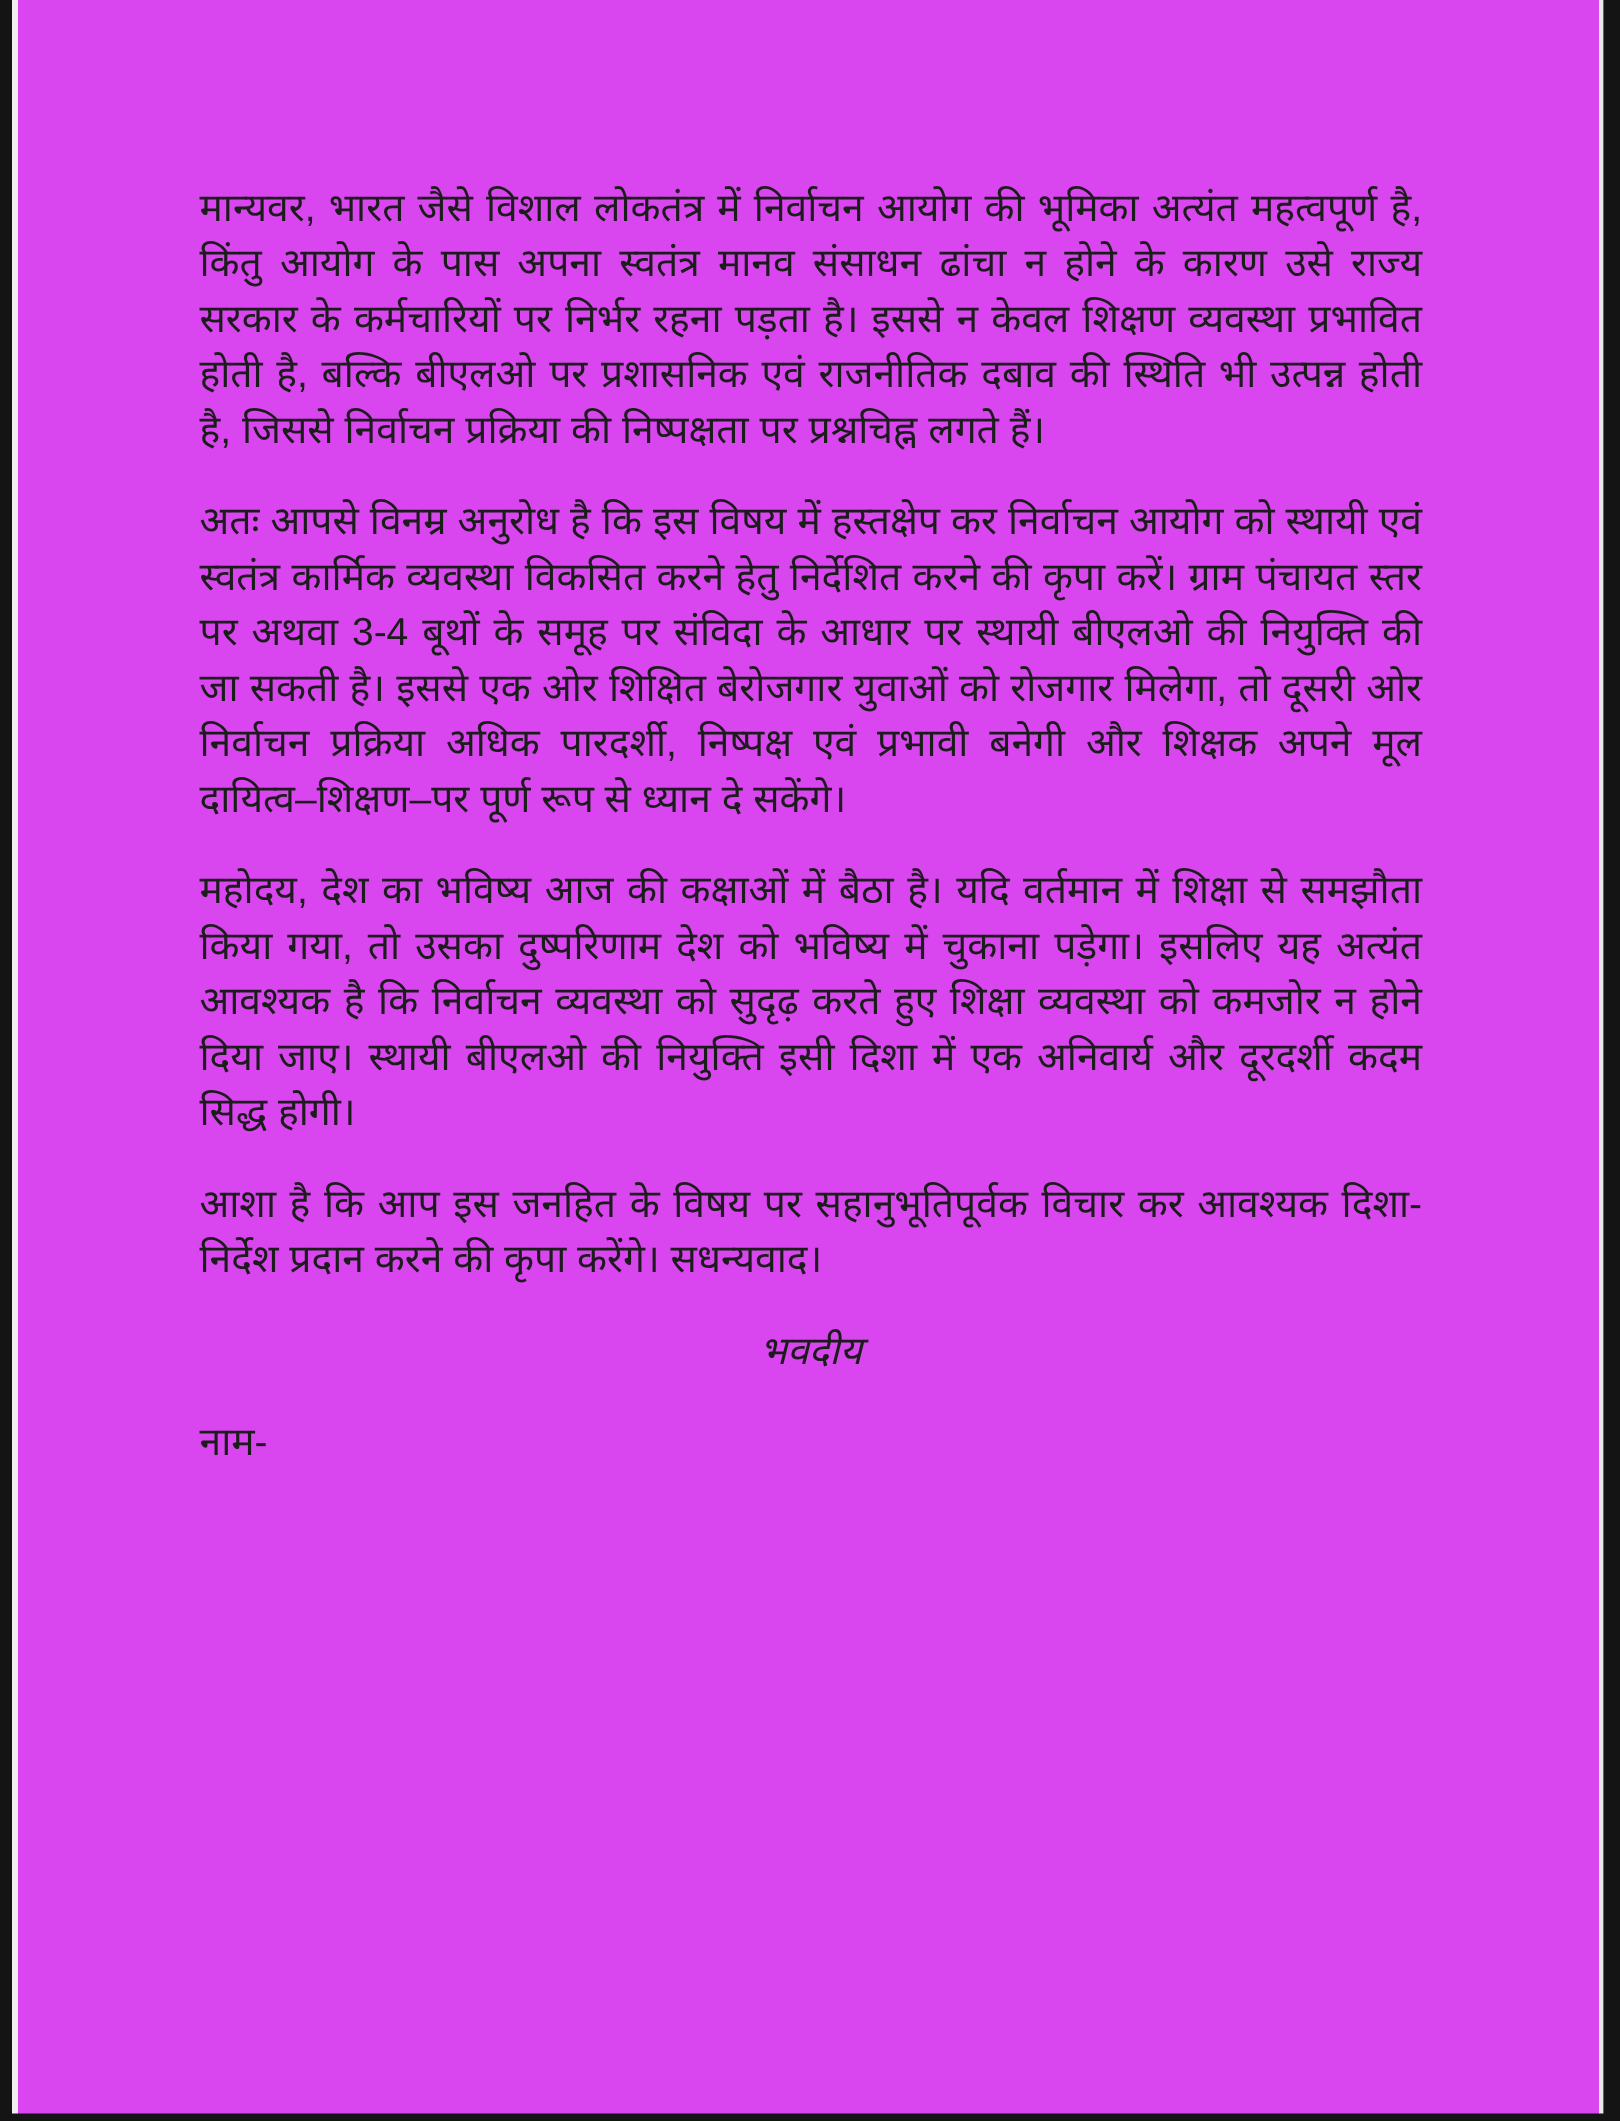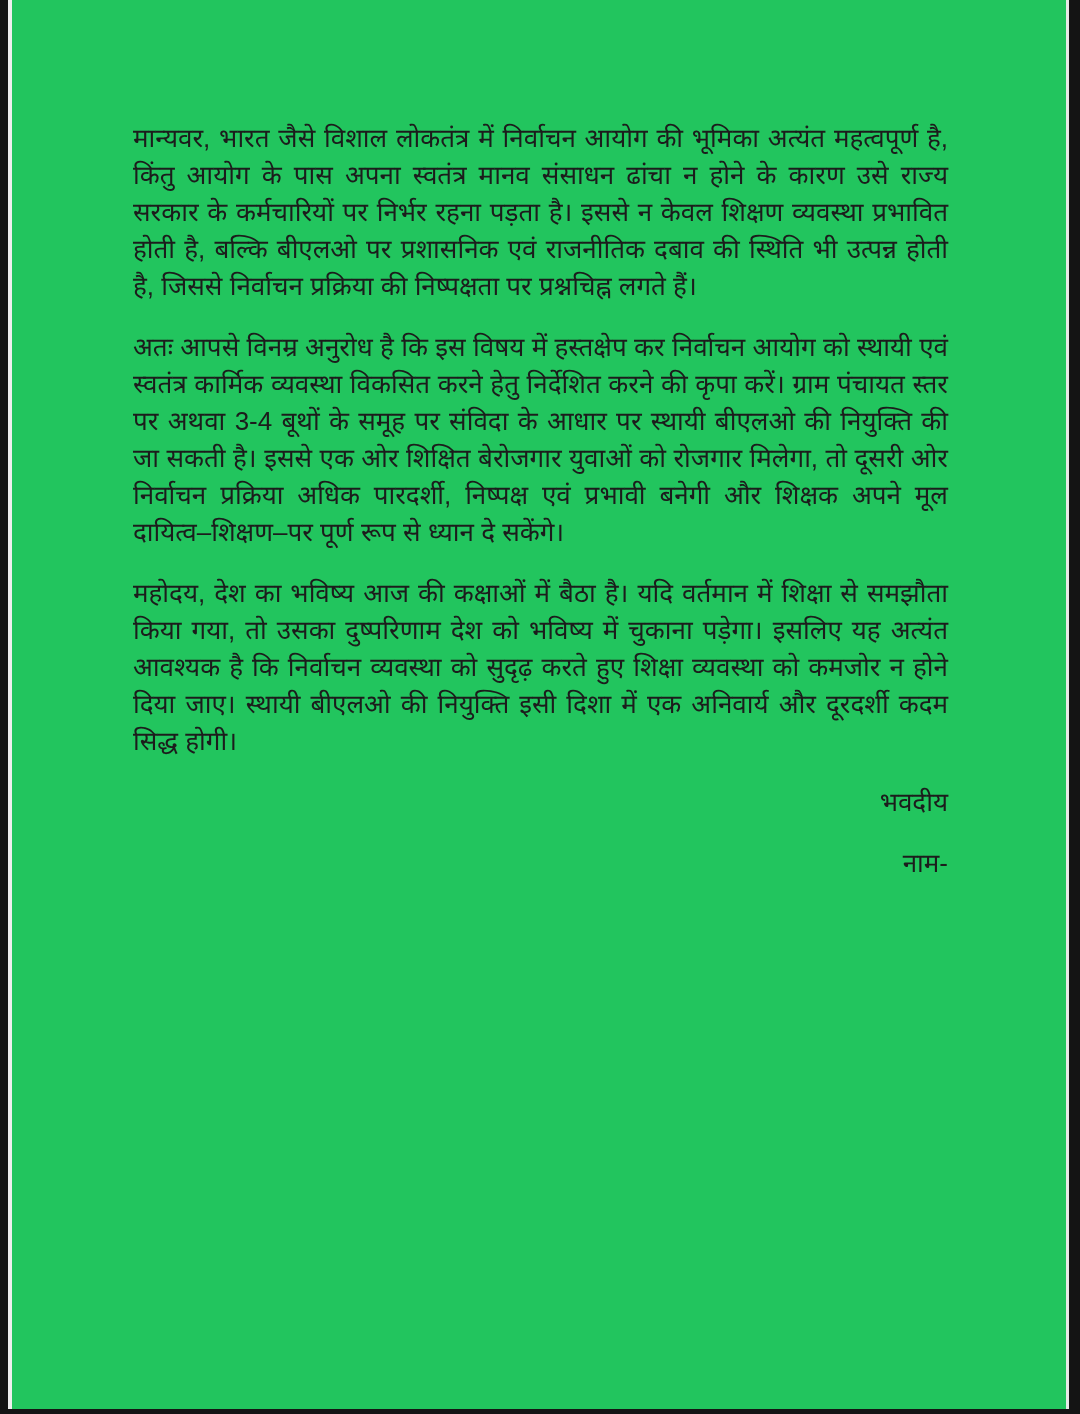--- a/index.html
+++ b/index.html
@@ -4,21 +4,21 @@
 <style>
   html, body {
     margin: 0;
     padding: 0;
     background: #ffffff;
   }
   .page {
     position: relative;
     width: 1080px;
     height: 1414px;
-    background: #22c55e;
+    background: #d946ef;
     overflow: hidden;
     font-family: "Liberation Sans", sans-serif;
   }
   
   .edge-left {
     position: absolute;
     left: 0; top: 0;
     width: 8px; height: 100%;
     background: #141414;
   }
@@ -55,41 +55,43 @@
     color: #1c1c1c;
     font-size: 26px;
     line-height: 37px;
     text-align: justify;
   }
   .letter-body p {
     margin: 0 0 24px 0;
   }
   .closing {
     margin-top: 72px;
-    text-align: right;
+    text-align: center;
+    font-style: italic;
   }
   .sig-line {
     margin-top: 26px;
-    text-align: right;
+    text-align: left;
   }
 </style>
 </head>
 <body>
 
 <div class="page">
 
   <div class="edge-left"></div>
   <div class="edge-left-shadow"></div>
   <div class="edge-right-shadow"></div>
   <div class="edge-right"></div>
   <div class="edge-bottom"></div>
 
   <div class="letter-body">
     <p>मान्यवर, भारत जैसे विशाल लोकतंत्र में निर्वाचन आयोग की भूमिका अत्यंत महत्वपूर्ण है, किंतु आयोग के पास अपना स्वतंत्र मानव संसाधन ढांचा न होने के कारण उसे राज्य सरकार के कर्मचारियों पर निर्भर रहना पड़ता है। इससे न केवल शिक्षण व्यवस्था प्रभावित होती है, बल्कि बीएलओ पर प्रशासनिक एवं राजनीतिक दबाव की स्थिति भी उत्पन्न होती है, जिससे निर्वाचन प्रक्रिया की निष्पक्षता पर प्रश्नचिह्न लगते हैं।</p>
     <p>अतः आपसे विनम्र अनुरोध है कि इस विषय में हस्तक्षेप कर निर्वाचन आयोग को स्थायी एवं स्वतंत्र कार्मिक व्यवस्था विकसित करने हेतु निर्देशित करने की कृपा करें। ग्राम पंचायत स्तर पर अथवा 3-4 बूथों के समूह पर संविदा के आधार पर स्थायी बीएलओ की नियुक्ति की जा सकती है। इससे एक ओर शिक्षित बेरोजगार युवाओं को रोजगार मिलेगा, तो दूसरी ओर निर्वाचन प्रक्रिया अधिक पारदर्शी, निष्पक्ष एवं प्रभावी बनेगी और शिक्षक अपने मूल दायित्व–शिक्षण–पर पूर्ण रूप से ध्यान दे सकेंगे।</p>
     <p>महोदय, देश का भविष्य आज की कक्षाओं में बैठा है। यदि वर्तमान में शिक्षा से समझौता किया गया, तो उसका दुष्परिणाम देश को भविष्य में चुकाना पड़ेगा। इसलिए यह अत्यंत आवश्यक है कि निर्वाचन व्यवस्था को सुदृढ़ करते हुए शिक्षा व्यवस्था को कमजोर न होने दिया जाए। स्थायी बीएलओ की नियुक्ति इसी दिशा में एक अनिवार्य और दूरदर्शी कदम सिद्ध होगी।</p>
+    <p>आशा है कि आप इस जनहित के विषय पर सहानुभूतिपूर्वक विचार कर आवश्यक दिशा-निर्देश प्रदान करने की कृपा करेंगे। सधन्यवाद।</p>
 
     <p class="closing">भवदीय</p>
 
     <p class="sig-line">नाम-</p>
   </div>
 
 </div>
 
 </body></html>

